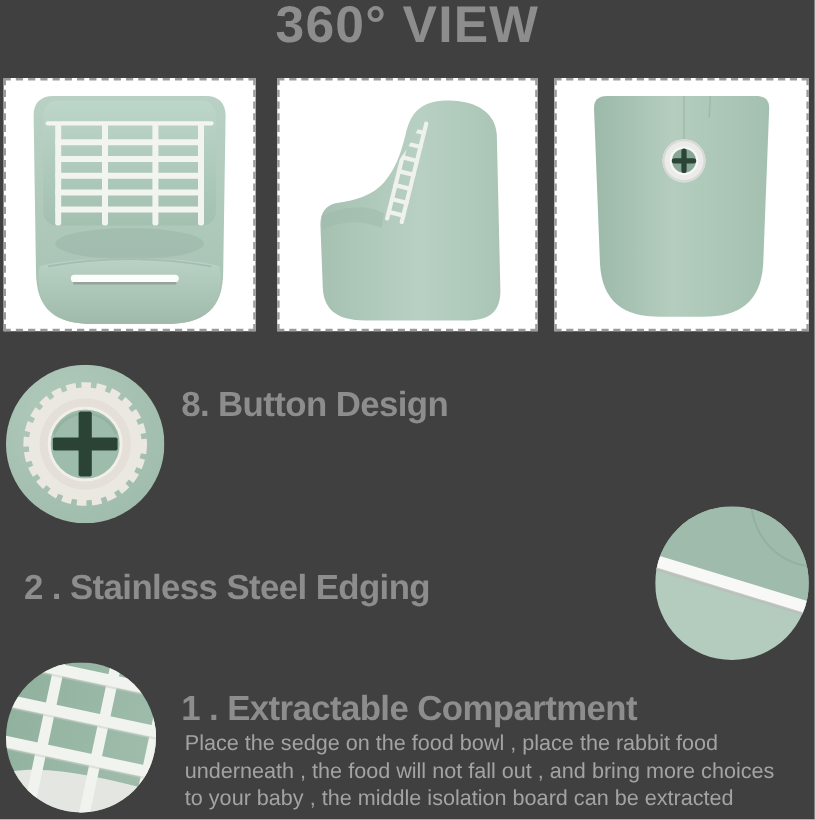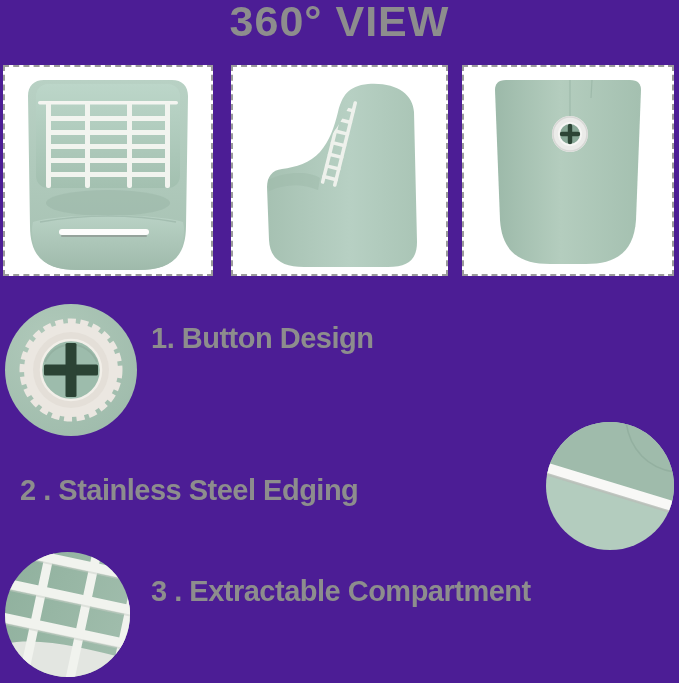--- a/index.html
+++ b/index.html
@@ -1,17 +1,17 @@
 <!DOCTYPE html>
 <html><head>
 <meta charset="utf-8">
 <style>
   html,body{margin:0;padding:0;background:#fff;}
   .canvas{
-    position:relative;width:679px;height:683px;background:#4c1d95;overflow:hidden;
+    position:relative;width:679px;height:683px;background:#404040;overflow:hidden;
     font-family:"Liberation Sans",sans-serif;
   }
   .page-title{
     position:absolute;left:0;top:-4px;width:100%;text-align:center;
     font-size:43px;line-height:50px;font-weight:bold;letter-spacing:1px;color:#8d8d8d;margin:0;
   }
   .view-box{
     position:absolute;top:65px;height:207px;border:2px dashed #9b9b9b;background:#fff;
     display:flex;align-items:flex-end;justify-content:center;
   }
@@ -144,21 +144,21 @@
       <circle cx="66" cy="66" r="47" fill="#ebe7e1"></circle>
       <circle cx="66" cy="66" r="38" fill="#e4dfd8"></circle>
       <circle cx="66" cy="66" r="30" fill="#9dbcac" stroke="#f2efe9" stroke-width="2.5"></circle>
       <path d="M40,58 A28,28 0 0 1 92,58" fill="none" stroke="#89a494" stroke-width="2" opacity="0.45"></path>
       <g fill="#2b4334">
         <rect x="39" y="60.5" width="54" height="11" rx="1.5"></rect>
         <rect x="60.5" y="39" width="11" height="54" rx="1.5"></rect>
       </g>
     </svg>
   </div>
-  <h2 class="feature-heading fh1">1. Button Design</h2>
+  <h2 class="feature-heading fh1">8. Button Design</h2>
 
   <h2 class="feature-heading fh2">2 . Stainless Steel Edging</h2>
   <div class="closeup cu2">
     <svg width="128" height="128" viewBox="0 0 128 128">
       <defs>
         <clipPath id="c2clip">
             <circle cx="64" cy="64" r="64"></circle>
           </clipPath>
       </defs>
       <g clip-path="url(#c2clip)">
@@ -198,15 +198,18 @@
           </g>
           <g fill="#c9cfc8" opacity="0.5">
             <rect x="-25" y="15.5" width="175" height="1.8"></rect>
             <rect x="-25" y="49.5" width="175" height="1.8"></rect>
             <rect x="-25" y="83.5" width="175" height="1.8"></rect>
           </g>
         </g>
       </g>
     </svg>
   </div>
-  <h2 class="feature-heading fh3">3 . Extractable Compartment</h2>
+  <h2 class="feature-heading fh3">1 . Extractable Compartment</h2>
+  <p class="feature-body fb3">Place the sedge on the food bowl , place the rabbit food
+underneath , the food will not fall out , and bring more choices
+to your baby , the middle isolation board can be extracted</p>
 
 </div>
 
 </body></html>

